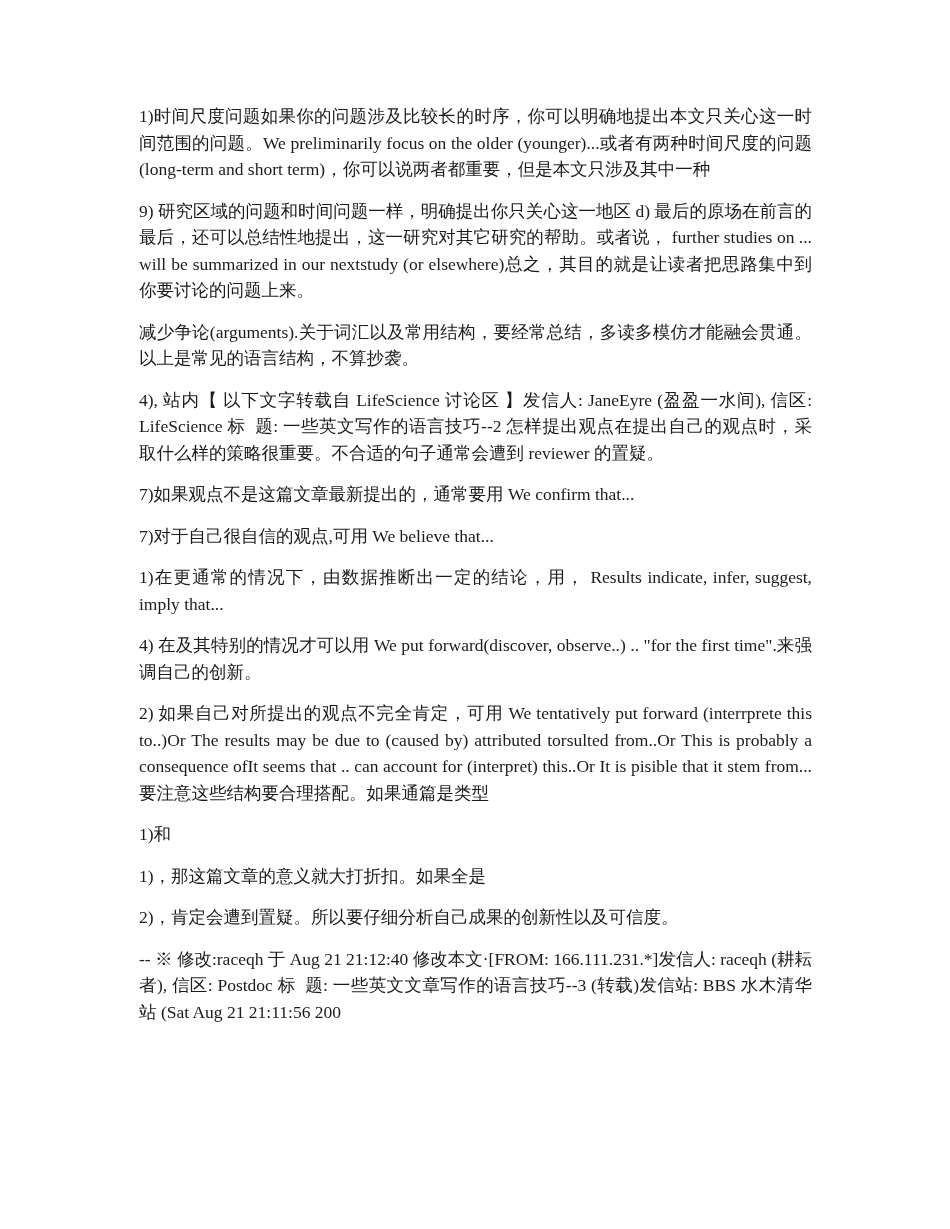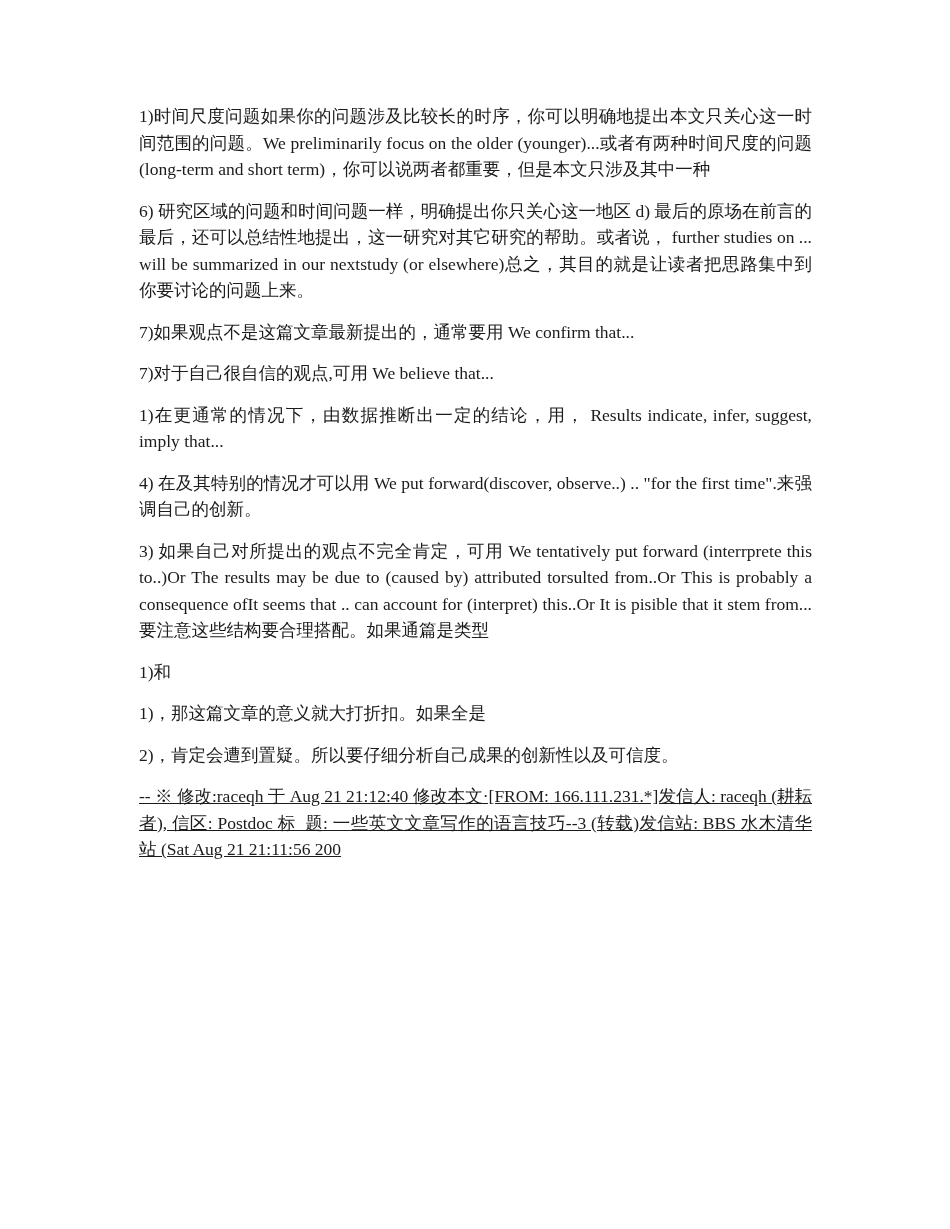--- a/index.html
+++ b/index.html
@@ -26,33 +26,34 @@
     color: #1b1b1b;
     text-align: justify;
   }
   .content p {
     margin: 0 0 15px 0;
     padding: 0;
     white-space: pre-wrap;
   }
   .content p:last-child {
     margin-bottom: 0;
-    text-decoration: underline;
   }
 </style>
 </head>
 <body>
 
 <div class="page">
   <div class="content">
     <p>1)时间尺度问题如果你的问题涉及比较长的时序，你可以明确地提出本文只关心这一时间范围的问题。We preliminarily focus on the older (younger)...或者有两种时间尺度的问题(long-term and short term)，你可以说两者都重要，但是本文只涉及其中一种</p>
-    <p>6) 研究区域的问题和时间问题一样，明确提出你只关心这一地区 d) 最后的原场在前言的最后，还可以总结性地提出，这一研究对其它研究的帮助。或者说， further studies on ... will be summarized in our nextstudy (or elsewhere)总之，其目的就是让读者把思路集中到你要讨论的问题上来。</p>
+    <p>9) 研究区域的问题和时间问题一样，明确提出你只关心这一地区 d) 最后的原场在前言的最后，还可以总结性地提出，这一研究对其它研究的帮助。或者说， further studies on ... will be summarized in our nextstudy (or elsewhere)总之，其目的就是让读者把思路集中到你要讨论的问题上来。</p>
+    <p>减少争论(arguments).关于词汇以及常用结构，要经常总结，多读多模仿才能融会贯通。以上是常见的语言结构，不算抄袭。</p>
+    <p>4), 站内【 以下文字转载自 LifeScience 讨论区 】发信人: JaneEyre (盈盈一水间), 信区: LifeScience 标  题: 一些英文写作的语言技巧--2 怎样提出观点在提出自己的观点时，采取什么样的策略很重要。不合适的句子通常会遭到 reviewer 的置疑。</p>
     <p>7)如果观点不是这篇文章最新提出的，通常要用 We confirm that...</p>
     <p>7)对于自己很自信的观点,可用 We believe that...</p>
     <p>1)在更通常的情况下，由数据推断出一定的结论，用， Results indicate, infer, suggest, imply that...</p>
     <p>4) 在及其特别的情况才可以用 We put forward(discover, observe..) .. "for the first time".来强调自己的创新。</p>
-    <p>3) 如果自己对所提出的观点不完全肯定，可用 We tentatively put forward (interrprete this to..)Or The results may be due to (caused by) attributed torsulted from..Or This is probably a consequence ofIt seems that .. can account for (interpret) this..Or It is pisible that it stem from...要注意这些结构要合理搭配。如果通篇是类型</p>
+    <p>2) 如果自己对所提出的观点不完全肯定，可用 We tentatively put forward (interrprete this to..)Or The results may be due to (caused by) attributed torsulted from..Or This is probably a consequence ofIt seems that .. can account for (interpret) this..Or It is pisible that it stem from...要注意这些结构要合理搭配。如果通篇是类型</p>
     <p>1)和</p>
     <p>1)，那这篇文章的意义就大打折扣。如果全是</p>
     <p>2)，肯定会遭到置疑。所以要仔细分析自己成果的创新性以及可信度。</p>
     <p>-- ※ 修改:raceqh 于 Aug 21 21:12:40 修改本文·[FROM: 166.111.231.*]发信人: raceqh (耕耘者), 信区: Postdoc 标  题: 一些英文文章写作的语言技巧--3 (转载)发信站: BBS 水木清华站 (Sat Aug 21 21:11:56 200</p>
   </div>
 </div>
 
 </body></html>

